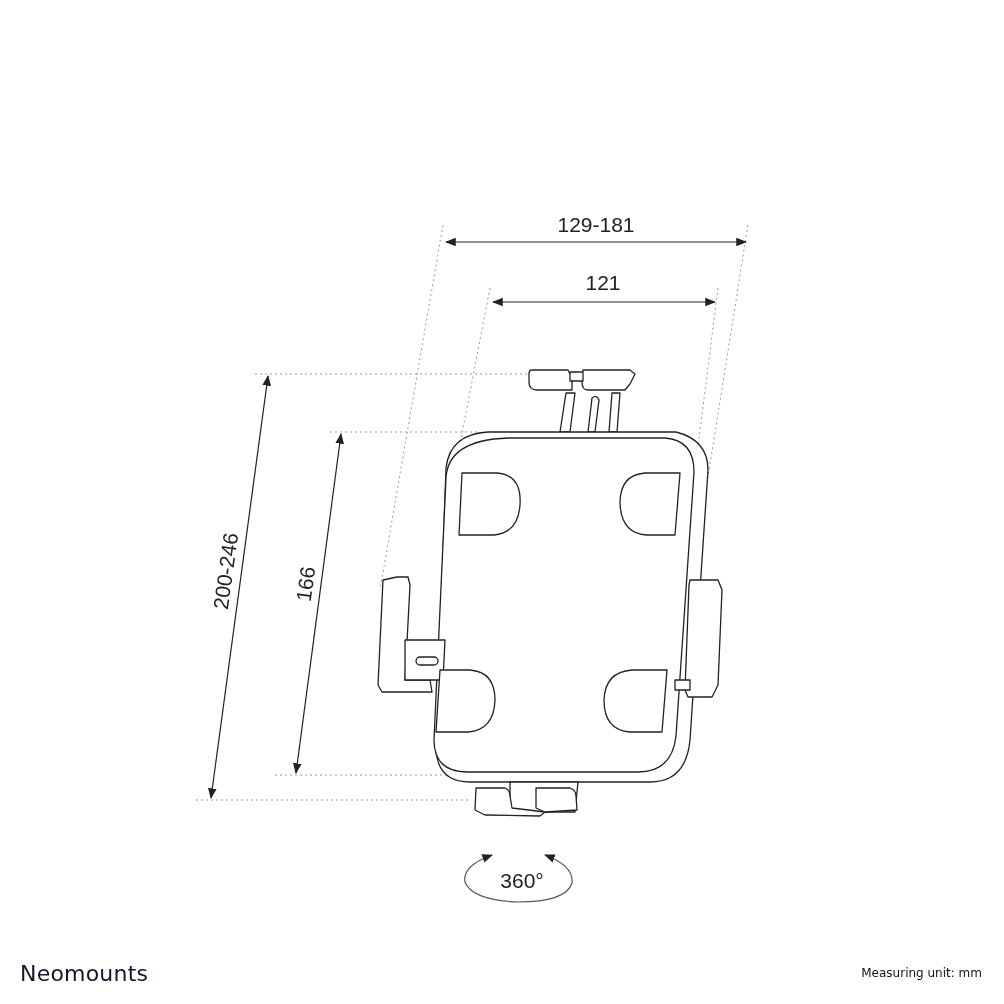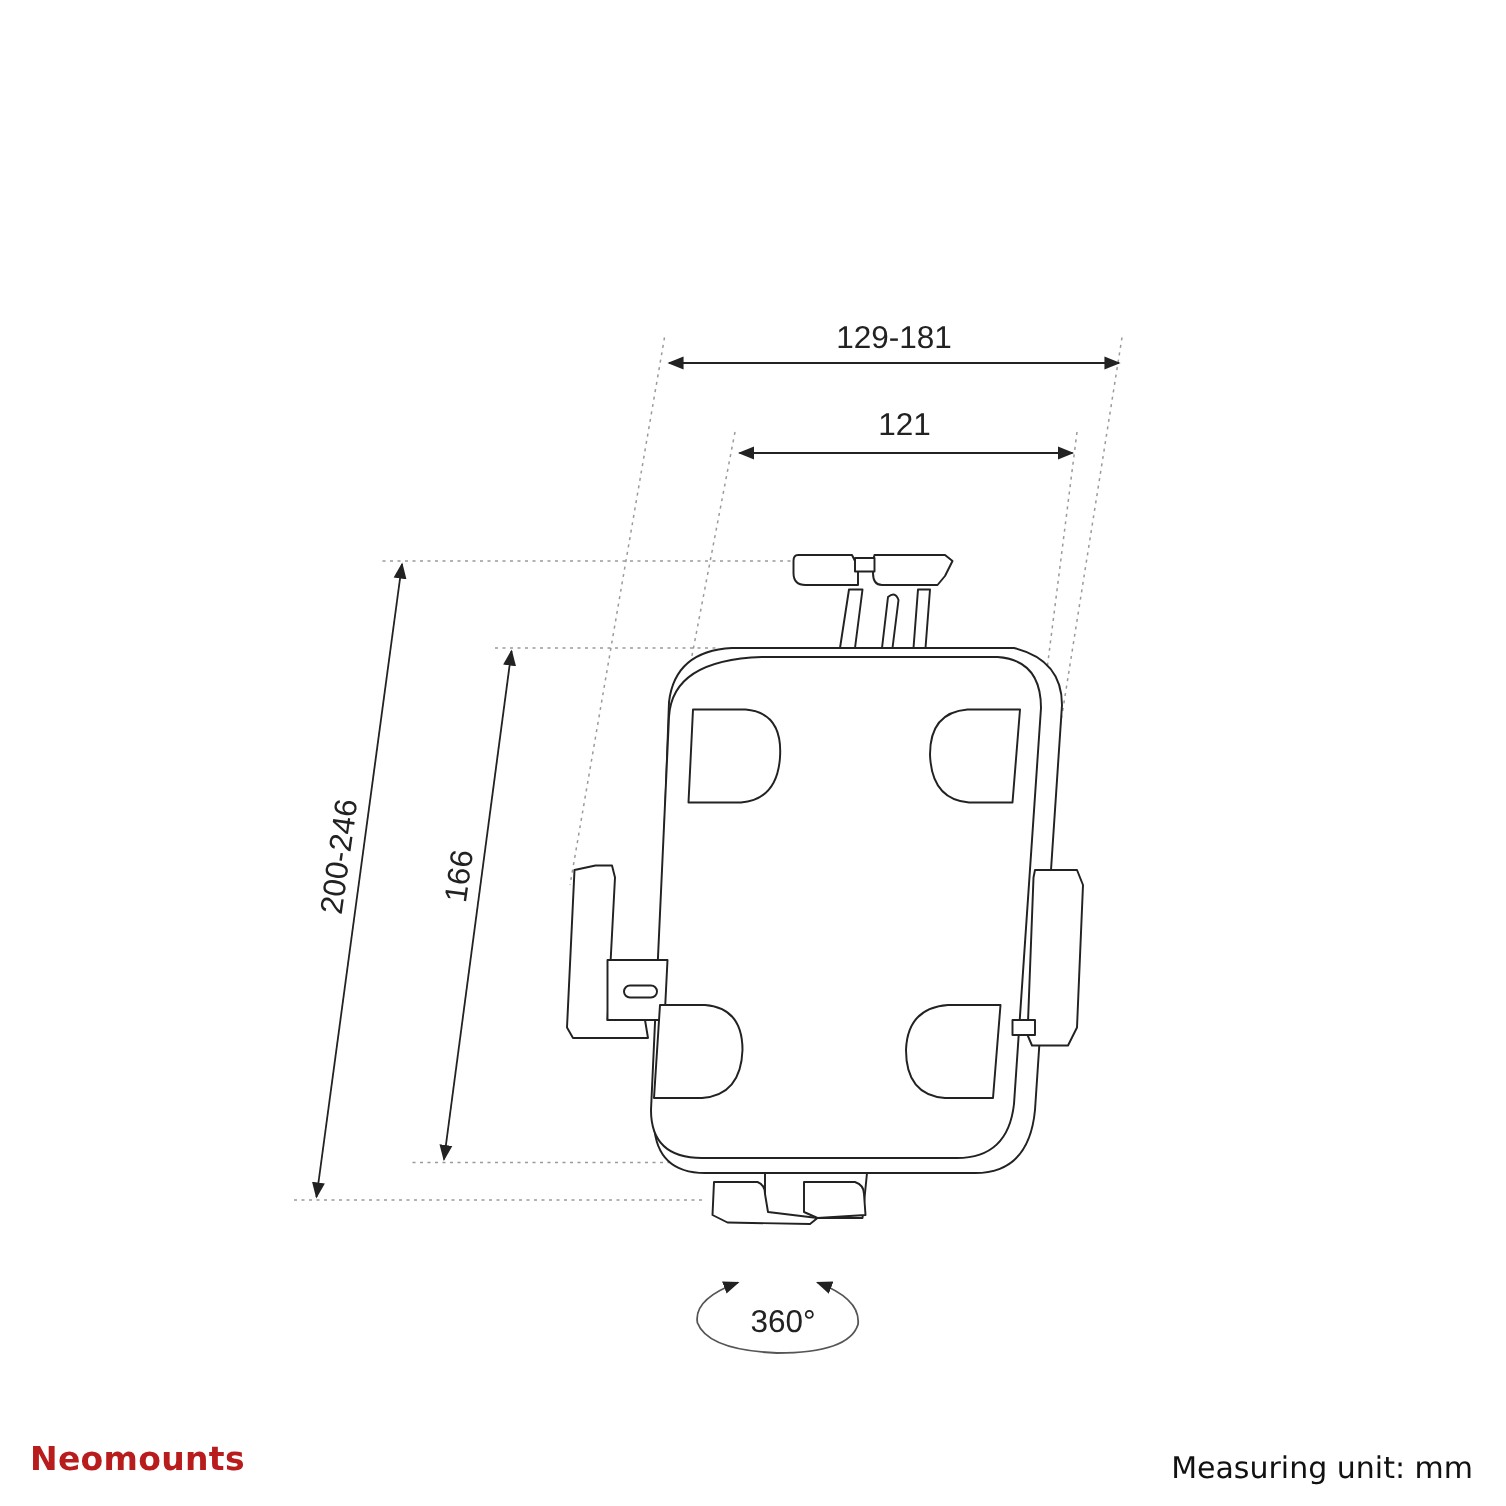--- a/index.html
+++ b/index.html
@@ -1,20 +1,20 @@
 <!DOCTYPE html>
 <html><head>
 <meta charset="utf-8">
 <style>
   html, body { margin: 0; padding: 0; background: #ffffff; }
   body { width: 1004px; height: 1004px; position: relative; overflow: hidden; font-family: "Liberation Sans", sans-serif; }
   #drawing { position: absolute; left: 0; top: 0; width: 1004px; height: 1004px; }
   .dim-label { font-family: "Liberation Sans", sans-serif; font-size: 21px; fill: #222; }
-  .brand { position: absolute; left: 20px; top: 961px; font-family: "DejaVu Sans", sans-serif; font-weight: bold; font-size: 22px; color: #b91c1c; letter-spacing: 0.2px; }
-  .unit { position: absolute; right: 22px; top: 966px; font-family: "DejaVu Sans", sans-serif; font-size: 20px; color: #111; }
+  .brand { position: absolute; left: 20px; top: 961px; font-family: "DejaVu Sans", sans-serif; font-weight: normal; font-size: 22px; color: #0f172a; letter-spacing: 0.2px; }
+  .unit { position: absolute; right: 22px; top: 966px; font-family: "DejaVu Sans", sans-serif; font-size: 12px; color: #111; }
 </style>
 </head>
 <body>
 
 <svg id="drawing" viewBox="0 0 1004 1004" xmlns="http://www.w3.org/2000/svg">
   <defs>
     <marker id="arr" viewBox="0 0 10 10" refX="9" refY="5" markerWidth="9" markerHeight="9" orient="auto-start-reverse">
       <path d="M0,1 L10,5 L0,9 z" fill="#222"></path>
     </marker>
   </defs>

